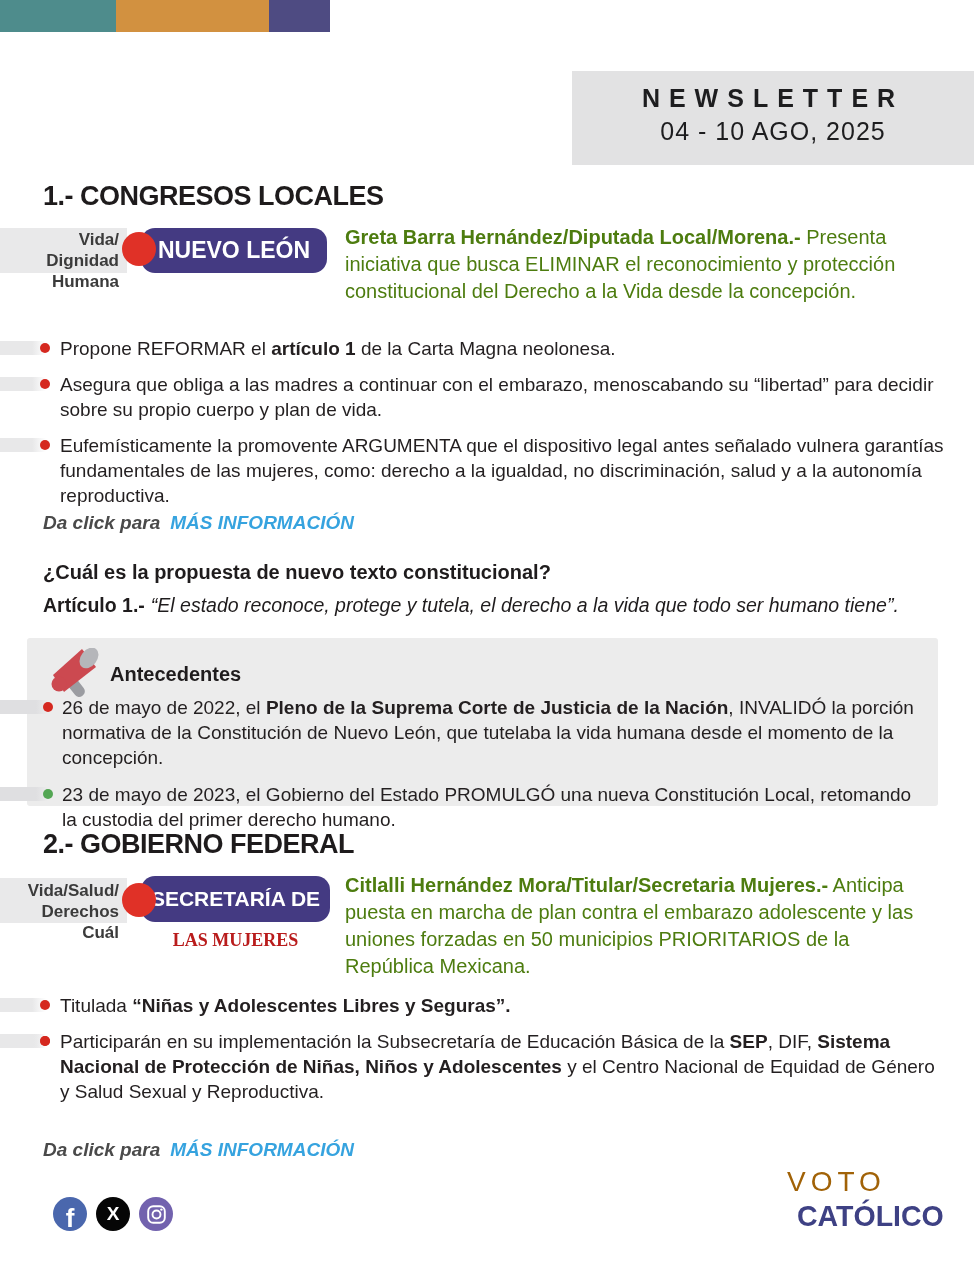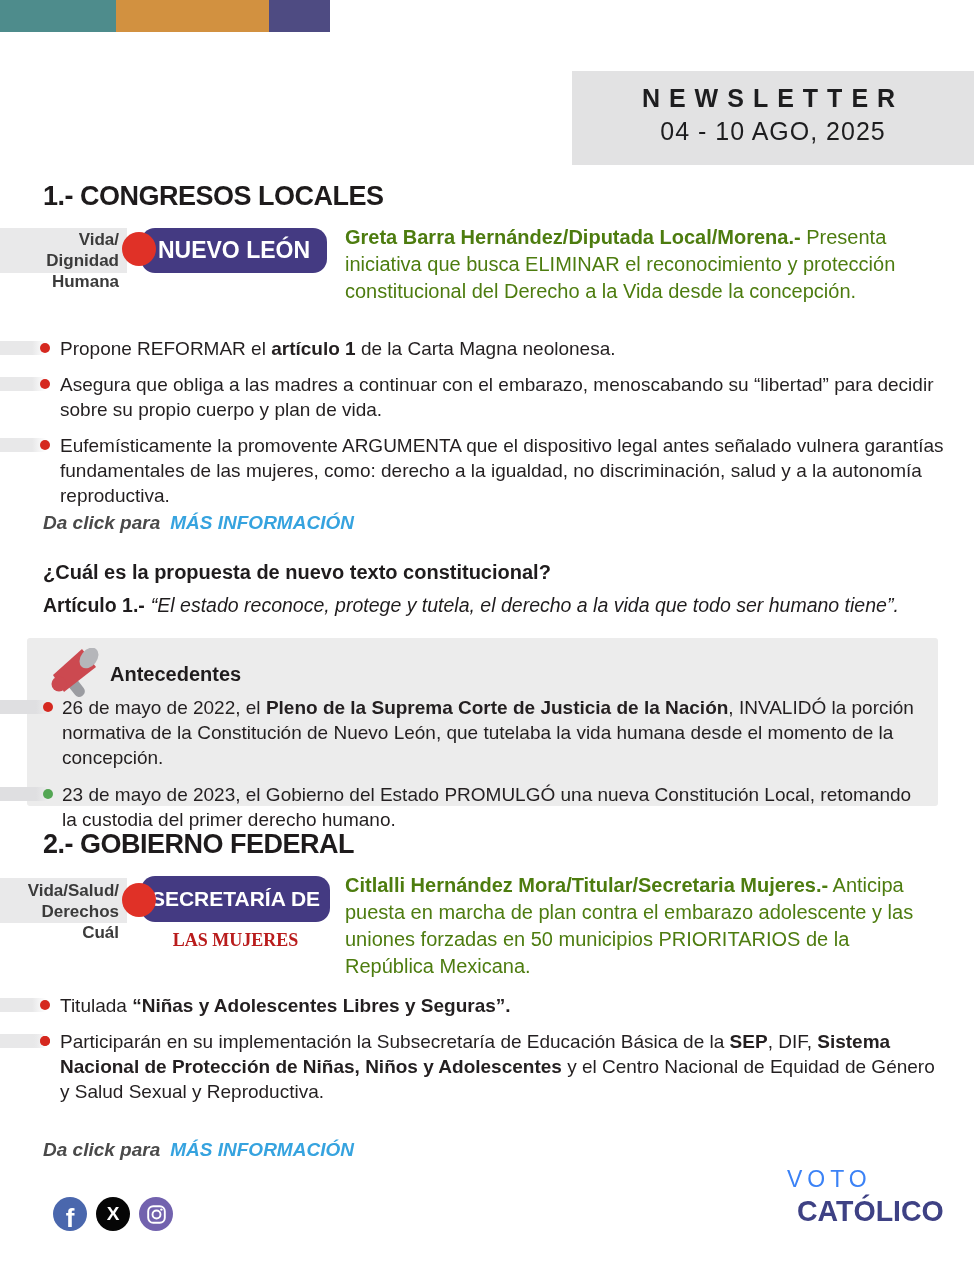--- a/index.html
+++ b/index.html
@@ -65,21 +65,21 @@
   
   .social{position:absolute;left:53px;top:1197px;display:flex;gap:9px;}
   .sicon{width:34px;height:34px;border-radius:50%;display:flex;align-items:center;justify-content:center;cursor:pointer;}
   .sicon.fb{background:#4a67ad;overflow:hidden;}
   .sicon.fb span{color:#fff;font-weight:bold;font-size:26px;margin-top:9px;}
   .sicon.x{background:#060606;}
   .sicon.x span{color:#fff;font-weight:bold;font-size:19px;}
   .sicon.ig{background:#7262ae;}
 
   .logo{position:absolute;left:784px;top:1166px;width:160px;}
-  .logo-top{font-size:23px;letter-spacing:5px;color:#3b82f6;margin-left:3px;}
+  .logo-top{font-size:28px;letter-spacing:5px;color:#a16207;margin-left:3px;}
   .logo-bottom{font-size:30px;font-weight:800;color:#3e4184;margin-left:13px;margin-top:1px;
                transform:scaleX(.95);transform-origin:left;}
 </style>
 </head>
 <body>
 
 <div id="page">
 
   <div class="bar teal"></div>
   <div class="bar orange"></div>

